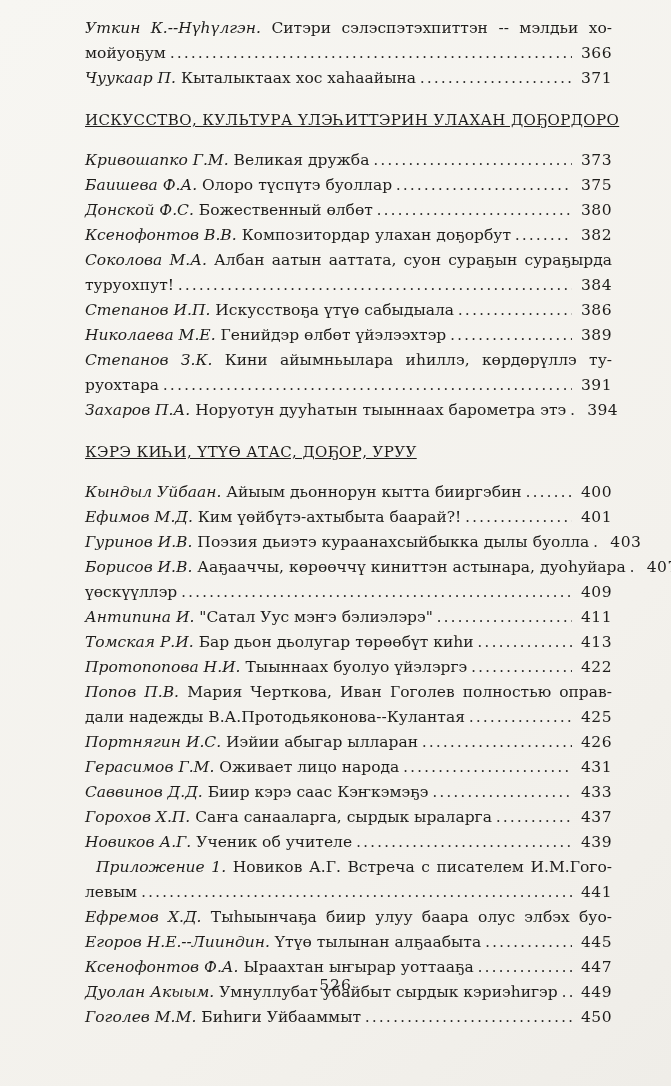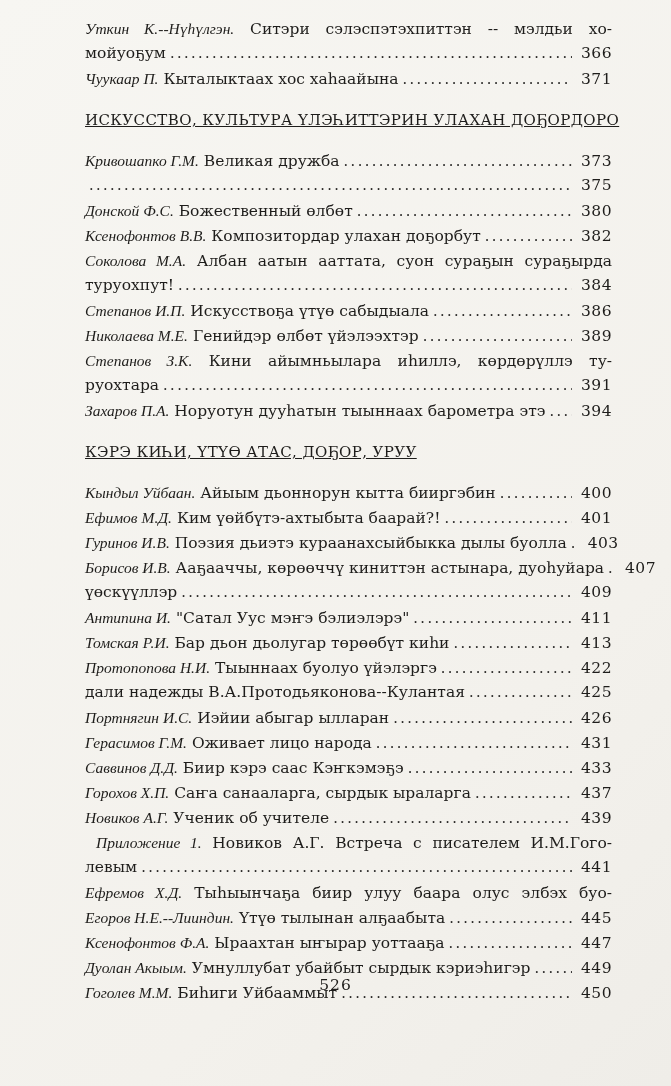--- a/index.html
+++ b/index.html
@@ -30,21 +30,21 @@
     text-align: justify;
     text-align-last: justify;
     white-space: nowrap;
   }
   .row.leaderrow {
     display: flex;
     align-items: baseline;
   }
   .row.indent { padding-left: 11px; }
   .entry-text { white-space: nowrap; }
-  .it { font-style: italic; font-family: Liberation Serif, serif; }
+  .it { font-style: italic; }
   .dots {
     flex: 1 1 0;
     min-width: 8px;
     overflow: hidden;
     white-space: nowrap;
     margin: 0 6px 0 4px;
     color: #2a2927;
   }
   .dots::after {
     content: "....................................................................................................................................";
@@ -89,20 +89,21 @@
         <span class="dots"></span>
         <span class="pg">371</span>
       </div>
       <div class="heading">ИСКУССТВО, КУЛЬТУРА ҮЛЭҺИТТЭРИН УЛАХАН ДОҔОРДОРО</div>
       <div class="row leaderrow">
         <span class="entry-text"><span class="it">Кривошапко Г.М.</span> <span>Великая дружба</span></span>
         <span class="dots"></span>
         <span class="pg">373</span>
       </div>
       <div class="row leaderrow">
+        <span class="entry-text"><span class="it">Баишева Ф.А.</span> <span>Олоро түспүтэ буоллар</span></span>
         <span class="dots"></span>
         <span class="pg">375</span>
       </div>
       <div class="row leaderrow">
         <span class="entry-text"><span class="it">Донской Ф.С.</span> <span>Божественный өлбөт</span></span>
         <span class="dots"></span>
         <span class="pg">380</span>
       </div>
       <div class="row leaderrow">
         <span class="entry-text"><span class="it">Ксенофонтов В.В.</span> <span>Композитордар улахан доҕорбут</span></span>
@@ -170,20 +171,21 @@
       <div class="row leaderrow">
         <span class="entry-text"><span class="it">Томская Р.И.</span> <span>Бар дьон дьолугар төрөөбүт киһи</span></span>
         <span class="dots"></span>
         <span class="pg">413</span>
       </div>
       <div class="row leaderrow">
         <span class="entry-text"><span class="it">Протопопова Н.И.</span> <span>Тыыннаах буолуо үйэлэргэ</span></span>
         <span class="dots"></span>
         <span class="pg">422</span>
       </div>
+      <div class="row stretch"><span class="entry-text"><span class="it">Попов П.В.</span> <span>Мария Черткова, Иван Гоголев полностью оправ-</span></span></div>
       <div class="row leaderrow">
         <span class="entry-text"><span>дали надежды В.А.Протодьяконова--Кулантая</span></span>
         <span class="dots"></span>
         <span class="pg">425</span>
       </div>
       <div class="row leaderrow">
         <span class="entry-text"><span class="it">Портнягин И.С.</span> <span>Иэйии абыгар ылларан</span></span>
         <span class="dots"></span>
         <span class="pg">426</span>
       </div>

